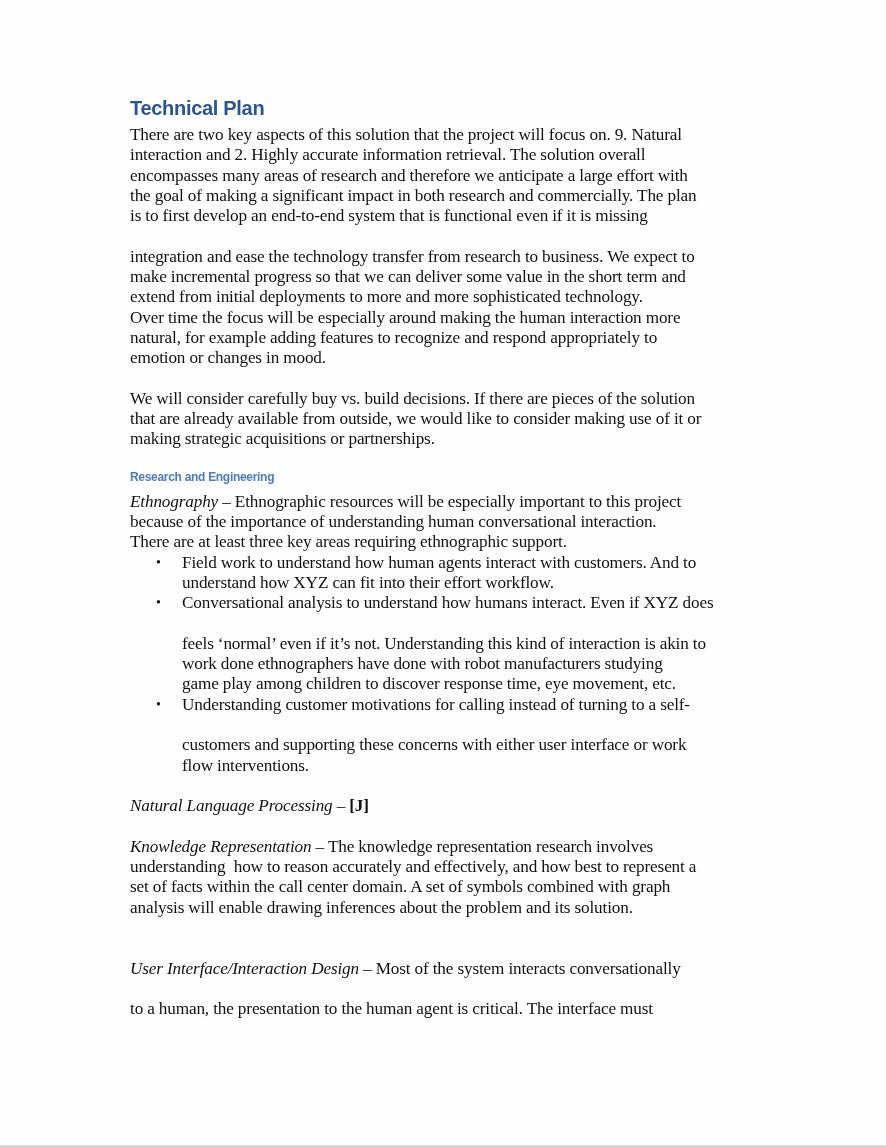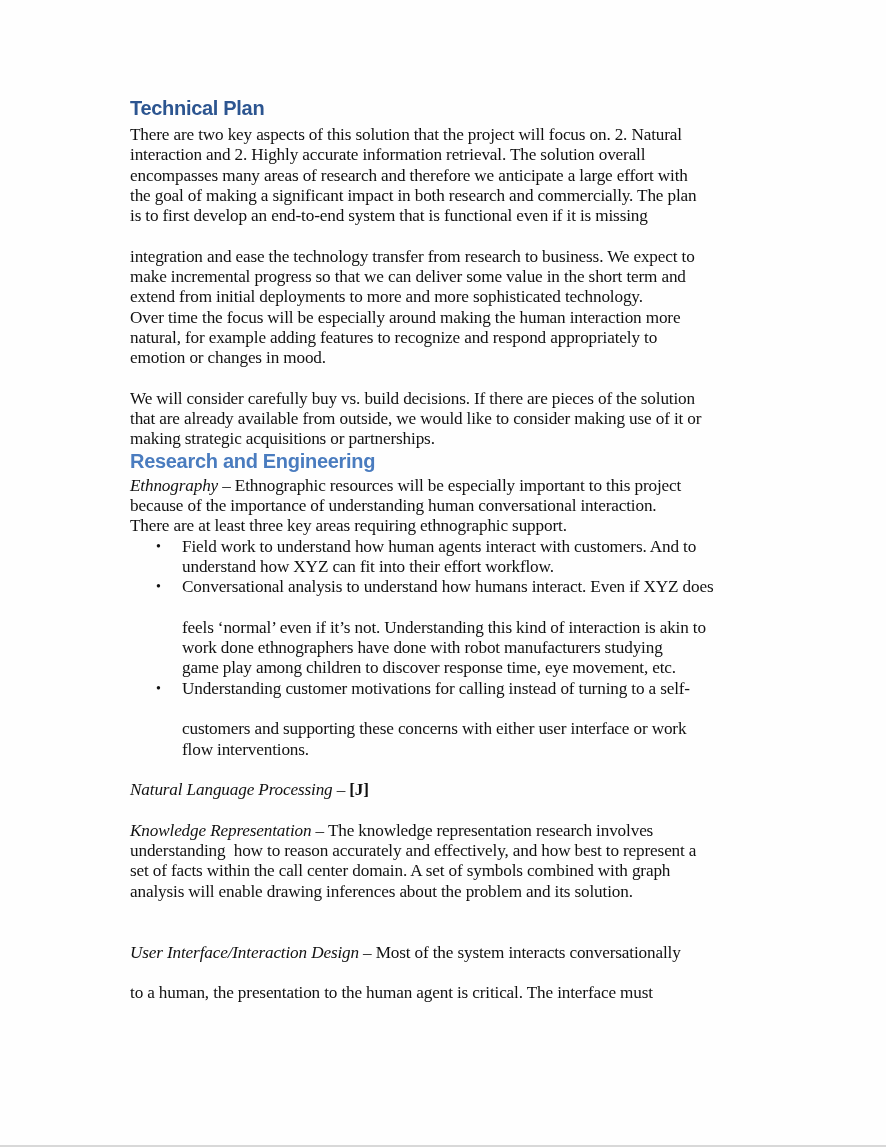--- a/index.html
+++ b/index.html
@@ -45,24 +45,24 @@
       font-weight: bold;
       font-size: 20px;
       line-height: 26px;
       color: #2c5590;
       margin: 0 0 4px 0;
       letter-spacing: -0.3px;
     }
     h2 {
       font-family: "Liberation Sans", "DejaVu Sans", sans-serif;
       font-weight: bold;
-      font-size: 20px;
+      font-size: 12px;
       line-height: 22px;
       color: #4a7cbf;
-      margin: 0 0 4px 0;
+      margin: 16px 0 4px 0;
       letter-spacing: -0.3px;
     }
     p {
       margin: 0;
     }
     .gap {
       height: 20.3px;
     }
     .term {
       font-style: italic;
@@ -88,21 +88,21 @@
   </style>
 </head>
 <body>
 
 <div class="page">
   <div class="content">
 
     <h1>Technical Plan</h1>
 
     <p>
-      <span>There are two key aspects of this solution that the project will focus on. 2. Natural</span><br>
+      <span>There are two key aspects of this solution that the project will focus on. 9. Natural</span><br>
       <span>interaction and 2. Highly accurate information retrieval. The solution overall</span><br>
       <span>encompasses many areas of research and therefore we anticipate a large effort with</span><br>
       <span>the goal of making a significant impact in both research and commercially. The plan</span><br>
       <span>is to first develop an end-to-end system that is functional even if it is missing</span><br>
       <br>
       <span>integration and ease the technology transfer from research to business. We expect to</span><br>
       <span>make incremental progress so that we can deliver some value in the short term and</span><br>
       <span>extend from initial deployments to more and more sophisticated technology.</span><br>
       <span>Over time the focus will be especially around making the human interaction more</span><br>
       <span>natural, for example adding features to recognize and respond appropriately to</span><br>

